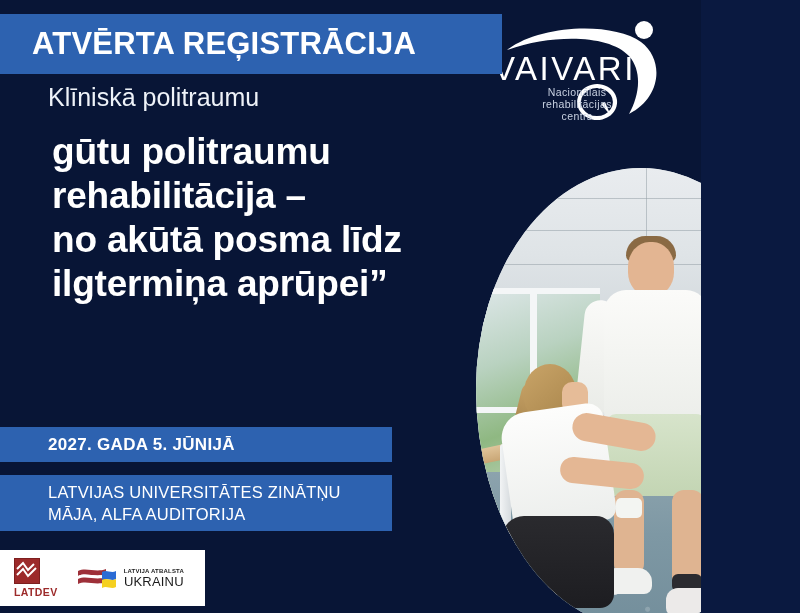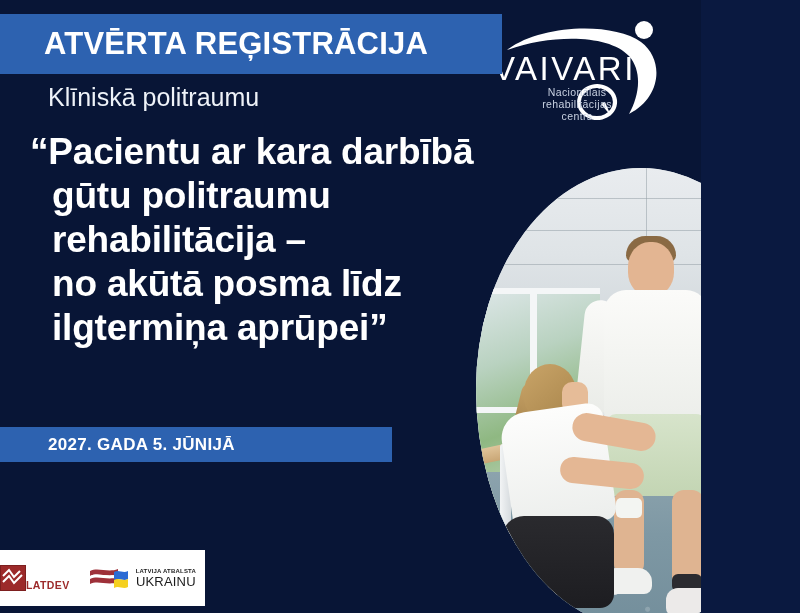--- a/index.html
+++ b/index.html
@@ -188,21 +188,21 @@
     align-items: center;
   }
   #banner-reg {
     left: 0; top: 14px; width: 502px; height: 60px;
   }
   #banner-reg .txt {
     color: #ffffff;
     font-size: 31px;
     font-weight: bold;
     letter-spacing: .2px;
-    padding-left: 44px;
+    padding-left: 32px;
   }
   #subtitle {
     position: absolute;
     left: 48px;
     top: 83px;
     color: #eef2f8;
     font-size: 25px;
     font-weight: normal;
   }
   #headline {
@@ -249,22 +249,23 @@
     left: 0;
     top: 550px;
     width: 205px;
     height: 56px;
     background: #ffffff;
     display: flex;
     align-items: center;
   }
   .latdev {
     display: flex;
-    flex-direction: row;
-    align-items: flex-end;
+    flex-direction: column;
+    align-items: flex-start;
+    margin-left: 14px;
   }
   .latdev-mark {
     width: 26px; height: 26px;
     background: #9c2a2a;
     position: relative;
     overflow: hidden;
   }
   .latdev-mark svg { position: absolute; inset: 0; }
   .latdev-word {
     margin-top: 2px;
@@ -376,31 +377,36 @@
     </svg>
   </div>
 
   <div class="banner" id="banner-reg">
     <div class="txt">ATVĒRTA REĢISTRĀCIJA</div>
   </div>
 
   <div id="subtitle">Klīniskā politraumu</div>
 
   <div id="headline">
-    <span class="ln">“Pacientu ar kara darbībā</span>
     <span class="ln ind">gūtu politraumu</span>
     <span class="ln ind">rehabilitācija –</span>
     <span class="ln ind">no akūtā posma līdz</span>
     <span class="ln ind">ilgtermiņa aprūpei”</span>
   </div>
 
   <div class="banner" id="banner-date">
     <div class="txt">2027. GADA 5. JŪNIJĀ</div>
   </div>
 
+  <div class="banner" id="banner-venue">
+    <div class="txt">
+      <span>LATVIJAS UNIVERSITĀTES ZINĀTŅU</span>
+      <span>MĀJA, ALFA AUDITORIJA</span>
+    </div>
+  </div>
 
   <div id="logo-bar">
 
     <div class="latdev">
       <div class="latdev-mark">
         <svg viewBox="0 0 26 26" xmlns="http://www.w3.org/2000/svg" aria-hidden="true">
           <rect x="0" y="0" width="26" height="26" fill="#9c2a2a"></rect>
           <path d="M3 11 L 9 5 L 14 12 L 20 6" stroke="#ffffff" stroke-width="2" fill="none"></path>
           <path d="M3 17 L 9 11 L 14 18 L 22 10" stroke="#ffffff" stroke-width="2" fill="none"></path>
           <rect x="0" y="0" width="26" height="26" fill="none" stroke="#7d1f1f" stroke-width="2"></rect>

